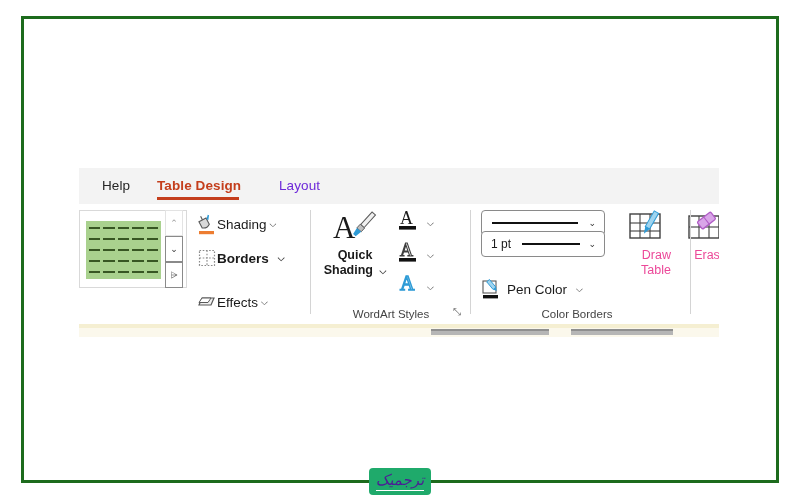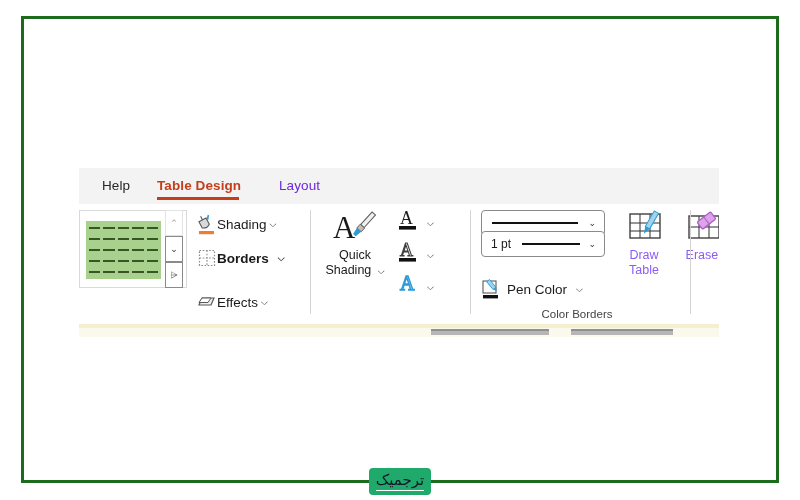--- a/index.html
+++ b/index.html
@@ -170,21 +170,21 @@
   #grp-wordart { left: 238px; width: 148px; }
 
   .quickstyles {
     position: absolute;
     left: 6px; top: 4px;
     width: 64px;
     text-align: center;
   }
   .qs-art { height: 40px; position: relative; }
   .qs-text {
-    font-size: 12.5px; color: #1a1a1a; line-height: 15px;
+    font-size: 12.5px; color: #1a1a1a; line-height: 15px; font-weight: bold;
   }
 
   .wa-btn {
     position: absolute;
     left: 80px;
     width: 52px; height: 30px;
     display: flex; align-items: center; gap: 5px;
   }
   .wa-1 { top: 4px; }
   .wa-2 { top: 36px; }
@@ -240,21 +240,21 @@
     display: flex; align-items: center; gap: 6px;
     white-space: nowrap;
   }
 
   .bigbtn {
     position: absolute;
     width: 54px;
     text-align: center;
   }
   .bigbtn-ico { height: 38px; position: relative; }
-  .bigbtn-lbl { font-size: 12.5px; color: #8b5cf6; line-height: 15px; }
+  .bigbtn-lbl { font-size: 12.5px; color: #ec4899; line-height: 15px; text-align: right; }
   #btn-drawtable { left: 140px; top: 6px; }
   #btn-eraser    { left: 200px; top: 6px; }
 
   
   .yellow-rule {
     position: absolute;
     left: 0; top: 156px;
     width: 640px; height: 4px;
     background: #f5efd2;
   }
@@ -277,27 +277,28 @@
   
   #logo-badge {
     position: absolute;
     left: 369px; top: 468px;
     width: 62px; height: 27px;
     background: #1faa6b;
     border-radius: 4px;
     display: flex; align-items: center; justify-content: center;
   }
   #logo-text {
-    color: #0f172a;
+    color: #4c1d95;
     font-size: 15px;
     line-height: 17px;
     direction: rtl;
     border-bottom: 1.5px solid #ffffff;
     padding-bottom: 1px;
     font-family: "DejaVu Sans", sans-serif;
+    font-style: italic;
   }
 </style>
 </head>
 <body>
 
 <div id="stage">
 
   <div id="slide-frame"></div>
 
   <div id="ribbon">
@@ -433,20 +434,24 @@
 
         <div class="wa-btn wa-3">
           <span>
             <svg width="22" height="28" viewBox="0 0 22 28">
               <text x="3" y="19" font-family="Liberation Serif, serif" font-size="20" fill="#9fd4ef" stroke="#2e9bd6" stroke-width="1.4">A</text>
             </svg>
           </span>
           <span class="caret">⌵</span>
         </div>
 
+        <div class="group-label">
+          <span>WordArt Styles</span>
+          <span class="dialog-launcher">⤡</span>
+        </div>
       </div>
 
       <div class="vsep" style="left:391px"></div>
 
       <div class="group" id="grp-drawborders">
 
         <div class="combo combo-1">
           <span class="combo-line"></span>
           <span class="combo-caret">⌄</span>
         </div>

